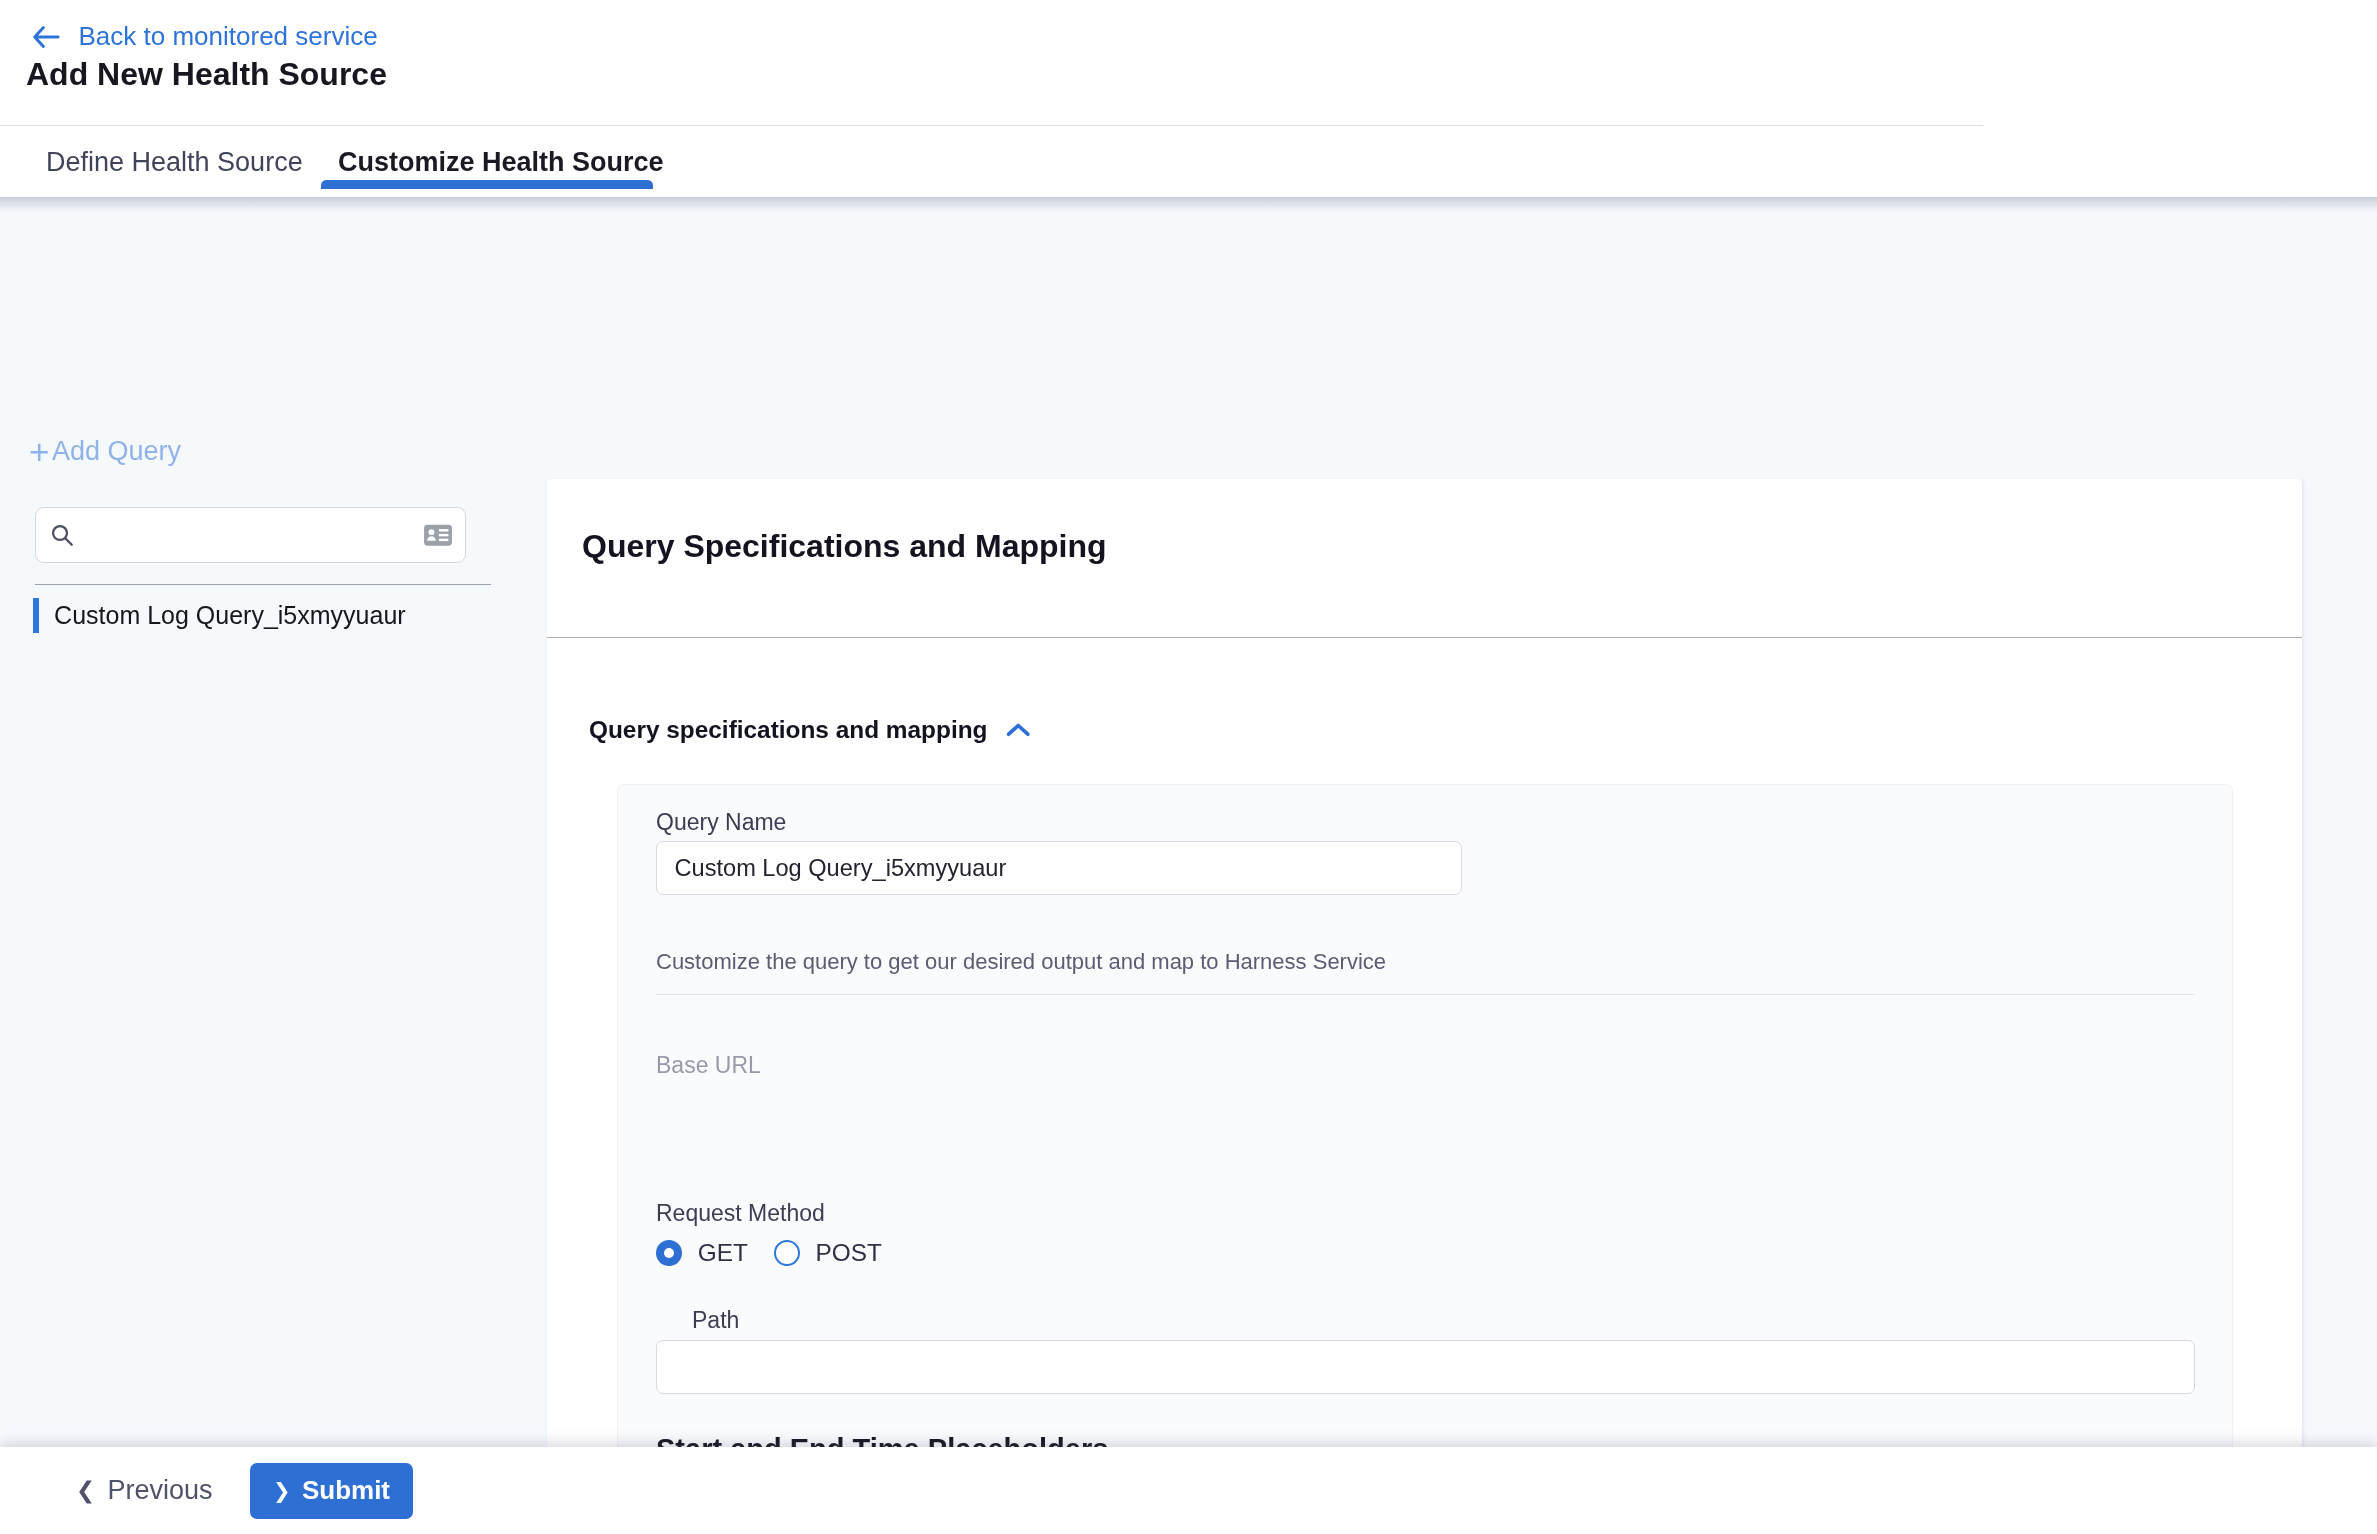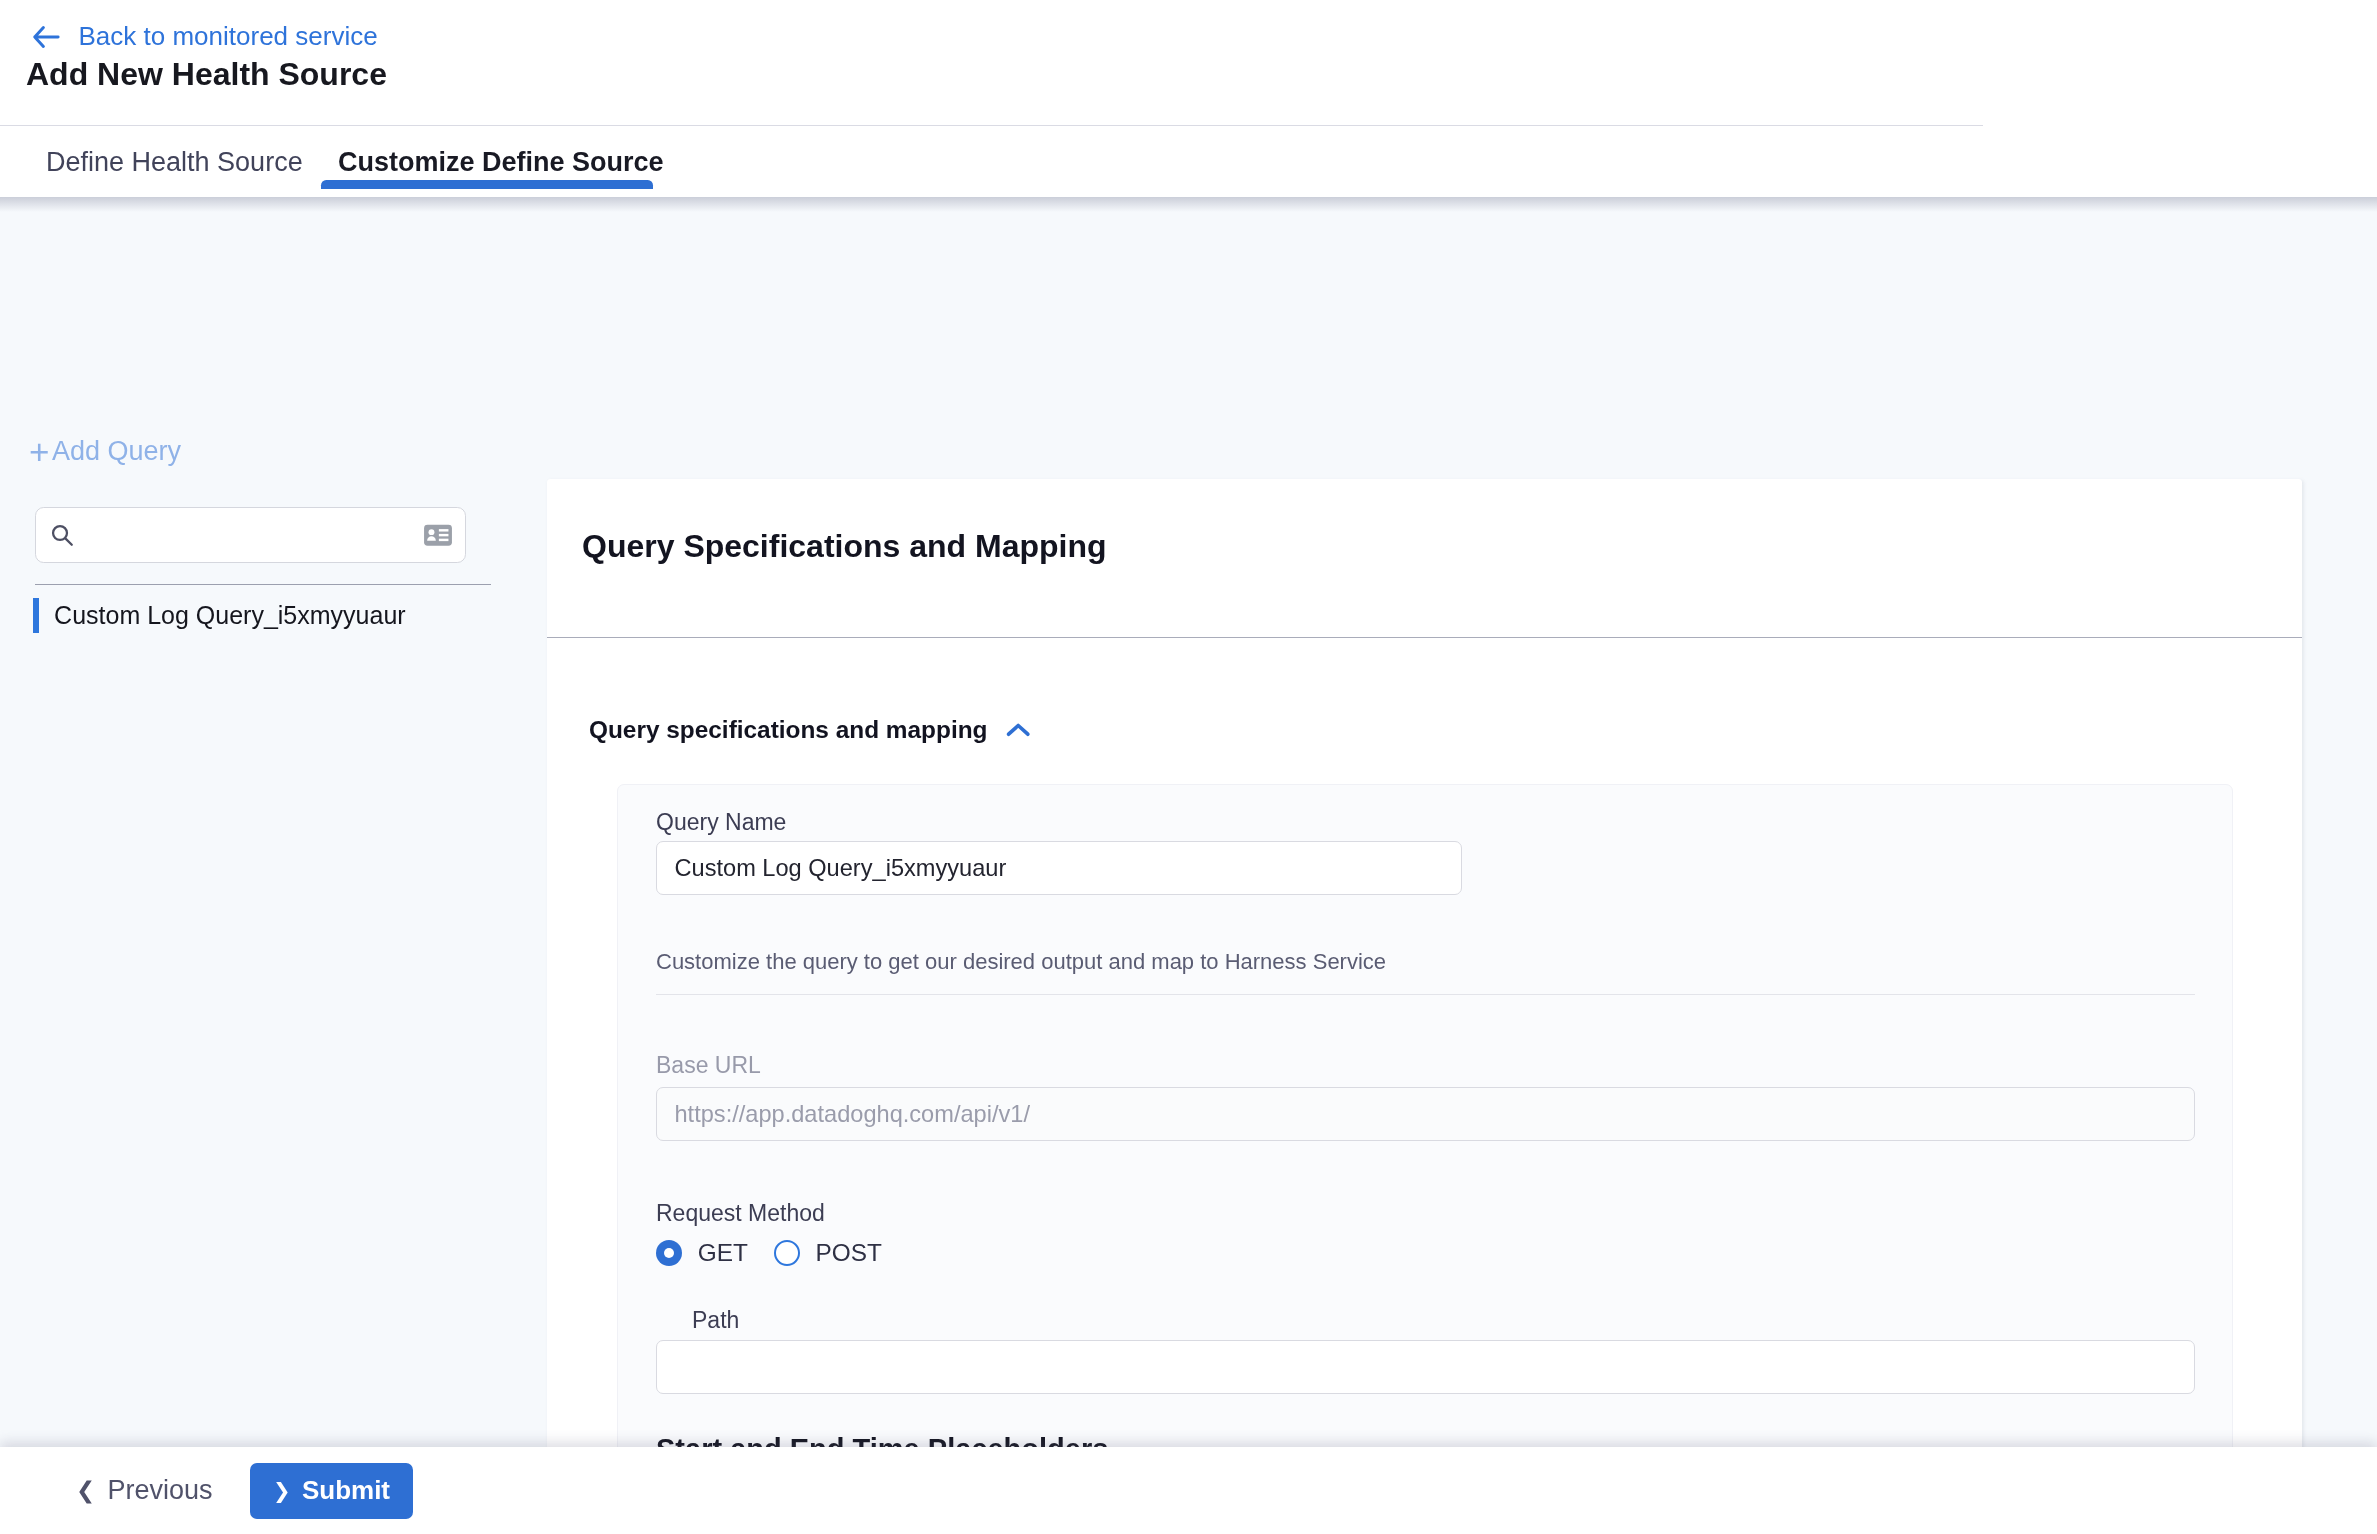--- a/index.html
+++ b/index.html
@@ -97,21 +97,21 @@
         <path d="M14 4 L4 15 L14 26 M4 15 H31" fill="none" stroke="#2e73da" stroke-width="3.4" stroke-linecap="round" stroke-linejoin="round"></path>
       </svg>
     </span>
     <span class="back-link">Back to monitored service</span>
   </div>
   <div class="page-title">Add New Health Source</div>
 </div>
 
 <div class="tabbar">
   <div class="tab tab-define">Define Health Source</div>
-  <div class="tab tab-customize">Customize Define Source</div>
+  <div class="tab tab-customize">Customize Health Source</div>
   <div class="tab-underline"></div>
 </div>
 <div class="tab-shadow"></div>
 
 <div class="content">
 
   <div class="add-query">
     <span class="plus">+</span>
     <span class="aq-label">Add Query</span>
   </div>
@@ -160,21 +160,20 @@
     <div class="panel">
 
       <div class="field-label" style="top:24.4px;">Query Name</div>
       <input class="text-input" style="left: 38px; top: 56px; width: 806px;" type="text" value="Custom Log Query_i5xmyyuaur">
 
       <div class="help-text">Customize the query to get our desired output and map to Harness Service</div>
 
       <div class="panel-divider" style="top:209px;"></div>
 
       <div class="field-label muted-label" style="top:267px;">Base URL</div>
-      <input class="text-input input-disabled" style="left: 38px; top: 302px; width: 1539px;" type="text" disabled="" placeholder="https://app.datadoghq.com/api/v1/">
 
       <div class="field-label" style="top:415px;">Request Method</div>
       <div class="radio-row">
         <span class="radio-outer radio-selected">
           <span class="radio-dot"></span>
         </span>
         <span class="radio-label">GET</span>
         <span class="radio-outer radio-unselected" style="margin-left:26px;"></span>
         <span class="radio-label">POST</span>
       </div>

